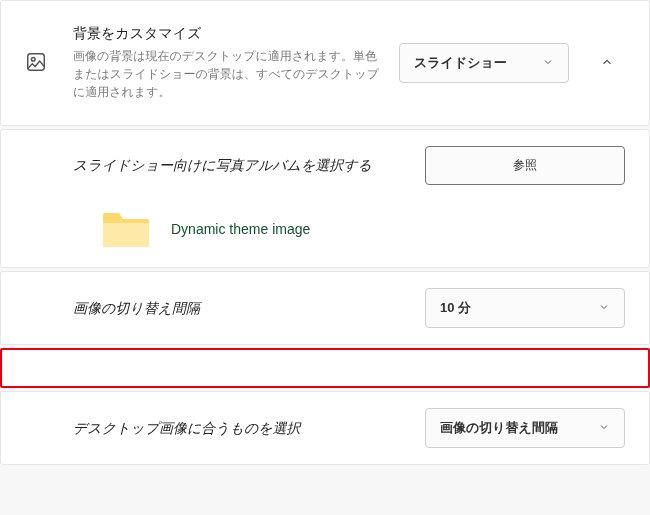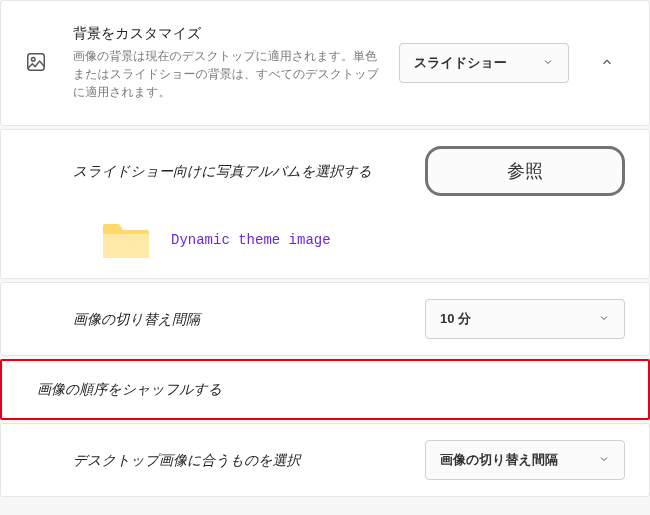--- a/index.html
+++ b/index.html
@@ -69,25 +69,25 @@
     .select-box.wide {
       min-width: 200px;
     }
     .select-box .chevron {
       margin-left: 12px;
     }
     .button-box {
       display: flex;
       align-items: center;
       justify-content: center;
-      border: 3px solid #737373;
-      border-radius: 16px;
+      border: 1px solid #737373;
+      border-radius: 4px;
       padding: 10px 14px;
       min-width: 200px;
-      font-size: 18px;
+      font-size: 12px;
       color: #333;
       background: #fbfbfb;
       cursor: pointer;
     }
     .chevron-box {
       width: 36px;
       height: 36px;
       display: flex;
       align-items: center;
       justify-content: center;
@@ -110,22 +110,21 @@
       align-items: center;
       padding: 8px 24px 18px 100px;
       gap: 20px;
     }
     .folder-icon {
       width: 50px;
       height: 40px;
     }
     .folder-name {
       font-size: 14px;
-      color: #6d28d9;
-      font-family: Liberation Mono, monospace;
+      color: #14532d;
     }
     .highlight {
       border: 2.5px solid #e60012;
       border-radius: 2px;
     }
     .highlight .sub-row {
       padding: 18px 30px 18px 35px;
     }
     .toggle-wrap {
       display: flex;
@@ -218,21 +217,20 @@
         <svg width="12" height="12" viewBox="0 0 24 24" fill="none" stroke="#555" stroke-width="2">
             <path d="M6 9l6 6 6-6"></path>
           </svg>
       </span>
     </div>
   </div>
 </div>
 
 <div class="panel highlight">
   <div class="sub-row">
-    <div class="label">画像の順序をシャッフルする</div>
   </div>
 </div>
 
 <div class="panel">
   <div class="sub-row">
     <div class="label">デスクトップ画像に合うものを選択</div>
     <div class="select-box wide">
       <span>画像の切り替え間隔</span>
       <span class="chevron">
         <svg width="12" height="12" viewBox="0 0 24 24" fill="none" stroke="#555" stroke-width="2">

